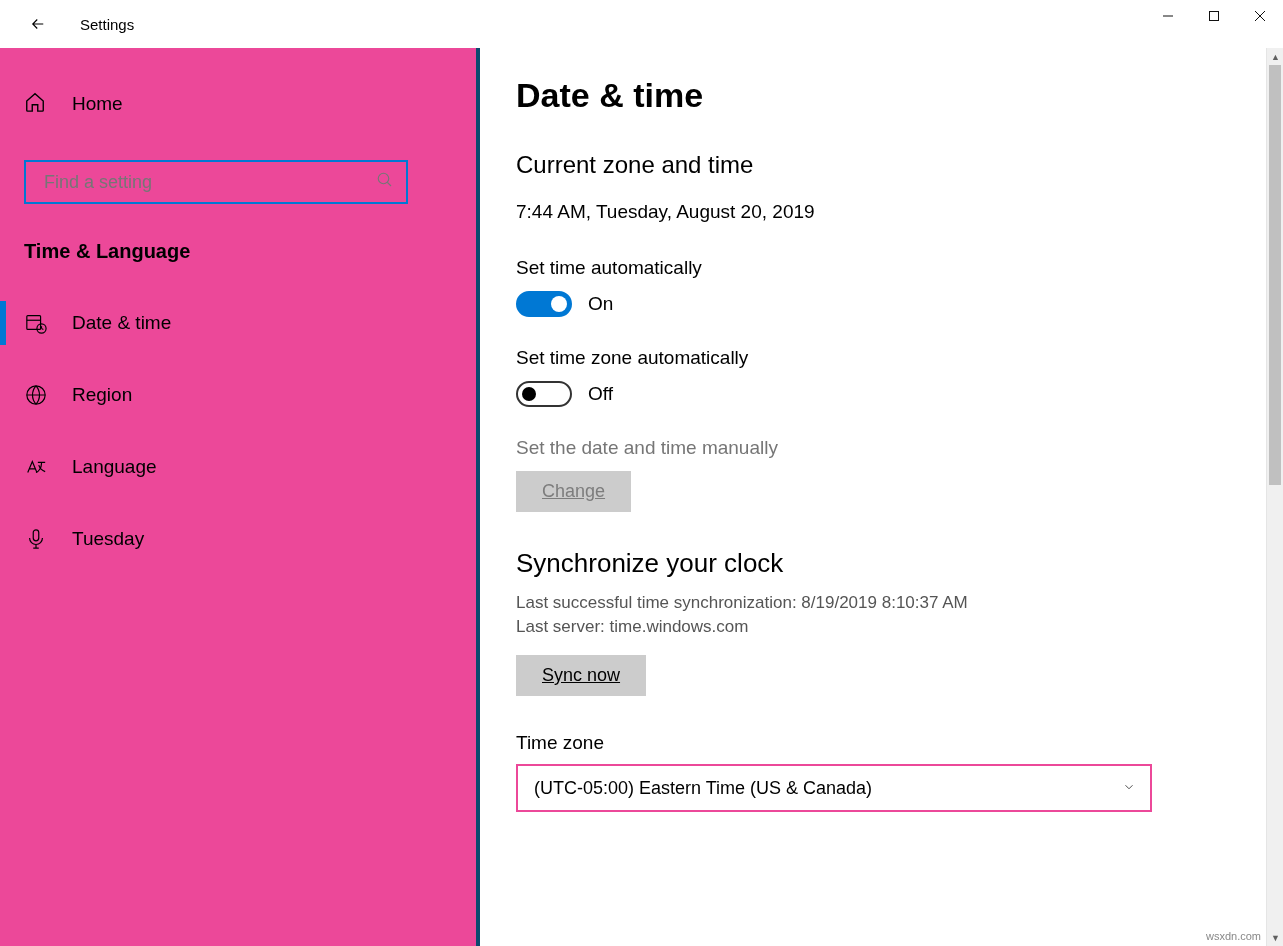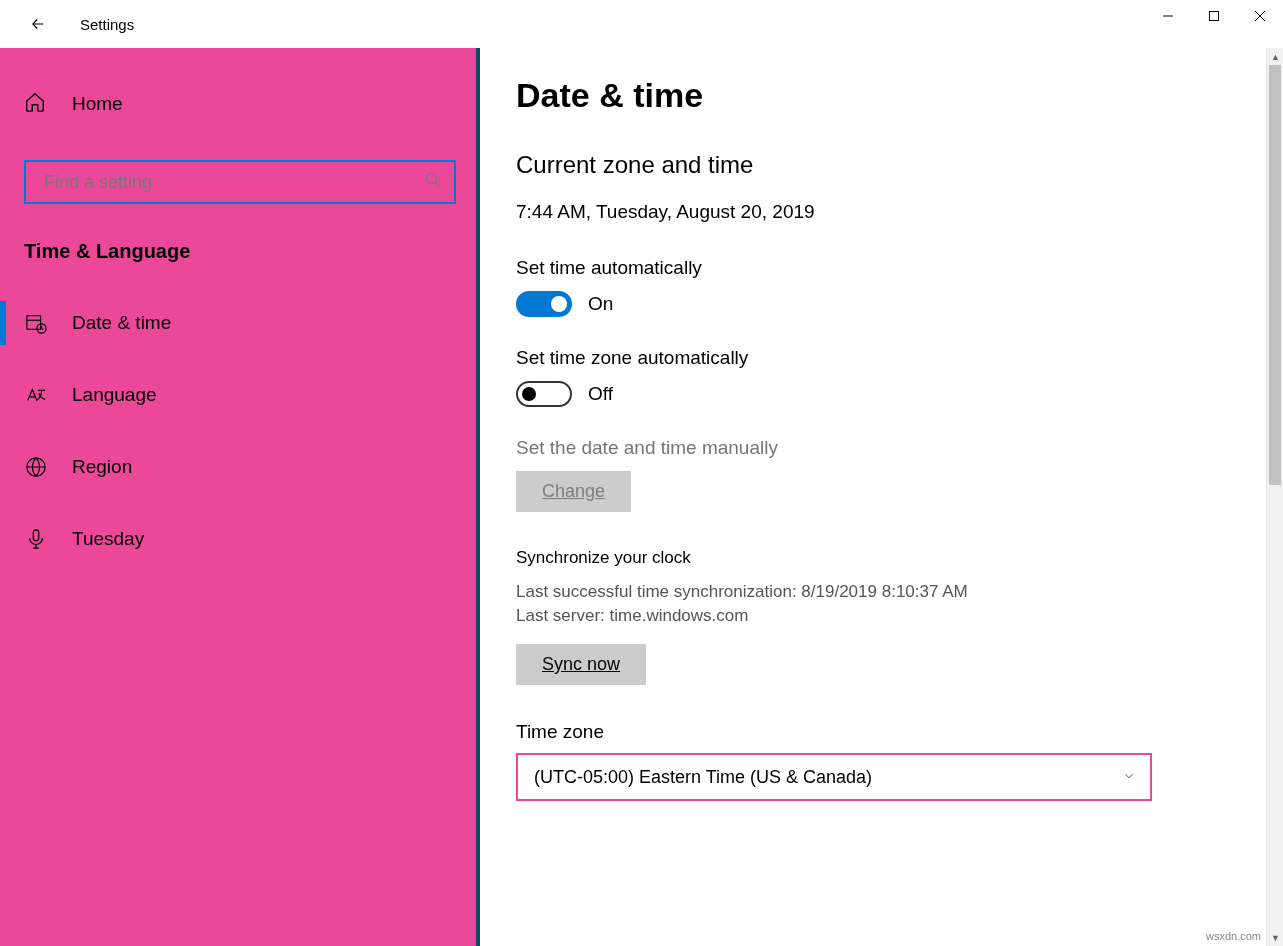--- a/index.html
+++ b/index.html
@@ -80,21 +80,21 @@
       font-size: 19px;
       color: #000;
     }
     .search-wrap {
       margin: 0 24px 36px 24px;
       border: 2px solid #0078d4;
       height: 44px;
       display: flex;
       align-items: center;
       padding: 0 12px 0 18px;
-      width: 432px;
+      width: 384px;
     }
     .search-wrap input {
       border: none;
       outline: none;
       font-size: 18px;
       color: #000;
       flex: 1;
       background: transparent;
     }
     .search-wrap input::placeholder {
@@ -225,21 +225,21 @@
     }
     .sync-section .info-line {
       font-size: 17px;
       color: #555;
       margin-bottom: 4px;
     }
     .sync-section .last-info {
       margin-bottom: 18px;
     }
     .sync-heading {
-      font-size: 17px;
+      font-size: 26px;
       color: #000;
       margin-bottom: 14px;
     }
     .tz-heading {
       font-size: 19px;
       color: #000;
       margin-bottom: 10px;
     }
     .dropdown {
       width: 636px;
@@ -354,35 +354,35 @@
             <line x1="18" y1="15.5" x2="18" y2="18"></line>
             <line x1="18" y1="18" x2="20" y2="19"></line>
           </svg>
       </span>
       <span>Date &amp; time</span>
     </div>
 
     <div class="nav-item">
       <span class="icon">
         <svg width="22" height="22" viewBox="0 0 24 24" fill="none" stroke="#000" stroke-width="1.3">
-            <path d="M3 18L8 6l5 12M4.5 14h7"></path>
-            <path d="M14 7h8M18 7v1c0 5-3 9-6 10M15 10c1 3 4 6 7 7"></path>
-          </svg>
-      </span>
-      <span>Language</span>
+            <circle cx="12" cy="12" r="10"></circle>
+            <path d="M2 12h20M12 2a15 15 0 0 1 0 20M12 2a15 15 0 0 0 0 20"></path>
+          </svg>
+      </span>
+      <span>Region</span>
     </div>
 
     <div class="nav-item">
       <span class="icon">
         <svg width="22" height="22" viewBox="0 0 24 24" fill="none" stroke="#000" stroke-width="1.3">
-            <circle cx="12" cy="12" r="10"></circle>
-            <path d="M2 12h20M12 2a15 15 0 0 1 0 20M12 2a15 15 0 0 0 0 20"></path>
-          </svg>
-      </span>
-      <span>Region</span>
+            <path d="M3 18L8 6l5 12M4.5 14h7"></path>
+            <path d="M14 7h8M18 7v1c0 5-3 9-6 10M15 10c1 3 4 6 7 7"></path>
+          </svg>
+      </span>
+      <span>Language</span>
     </div>
 
     <div class="nav-item">
       <span class="icon">
         <svg width="22" height="22" viewBox="0 0 24 24" fill="none" stroke="#000" stroke-width="1.3">
             <rect x="9" y="2" width="6" height="12" rx="3"></rect>
             <path d="M5 11a7 7 0 0 0 14 0M12 18v4M9 22h6"></path>
           </svg>
       </span>
       <span>Tuesday</span>

